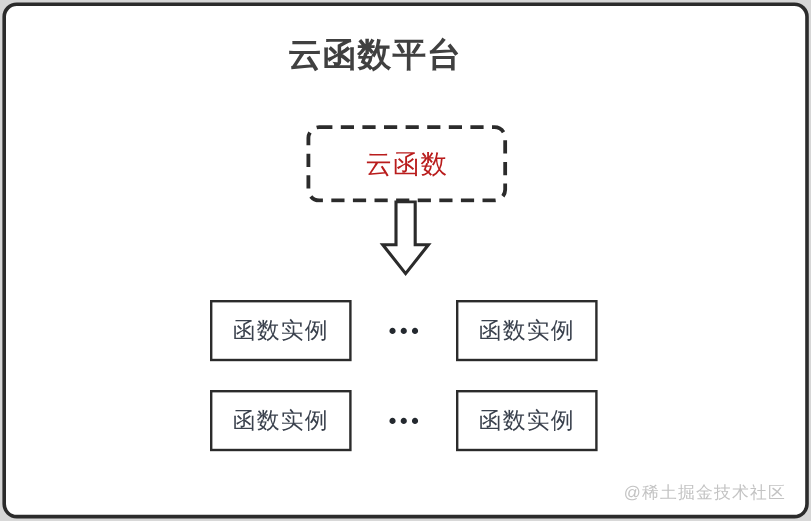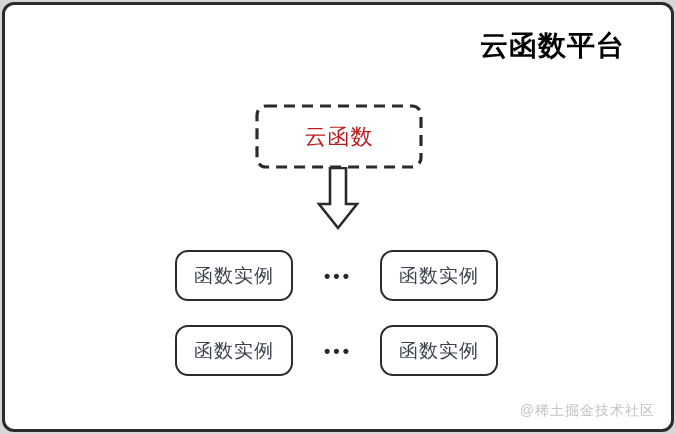--- a/index.html
+++ b/index.html
@@ -16,24 +16,24 @@
     left: 2px; top: 2px;
     width: 666px; height: 424px;
     background: #ffffff;
     border: 3px solid #2b2b2b;
     border-radius: 12px;
   }
   .title {
     position: absolute;
     left: 0; top: 27px;
     width: 625px;
-    text-align: right;
+    text-align: center;
     font-size: 28px;
     font-weight: bold;
-    color: #000000;
+    color: #404040;
     letter-spacing: 1px;
   }
   .dashed-node {
     position: absolute;
     left: 255px; top: 104px;
     width: 168px; height: 65px;
   }
   .dashed-node svg.dash-border {
     position: absolute;
     left: 0; top: 0;
@@ -50,21 +50,21 @@
     letter-spacing: 1px;
   }
   .arrow {
     position: absolute;
     left: 316px; top: 167px;
   }
   .instance-box {
     position: absolute;
     width: 118px; height: 51px;
     border: 2.5px solid #2b2b2b;
-    border-radius: 13px;
+    border-radius: 0;
     background: #ffffff;
     box-sizing: border-box;
     display: flex;
     align-items: center;
     justify-content: center;
     font-size: 19px;
     color: #3a414d;
     letter-spacing: 1px;
   }
   .pos-r1-left  { left: 175px; top: 250px; }

